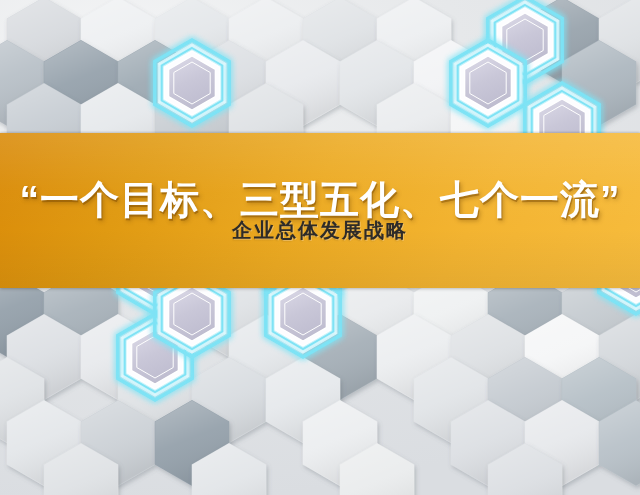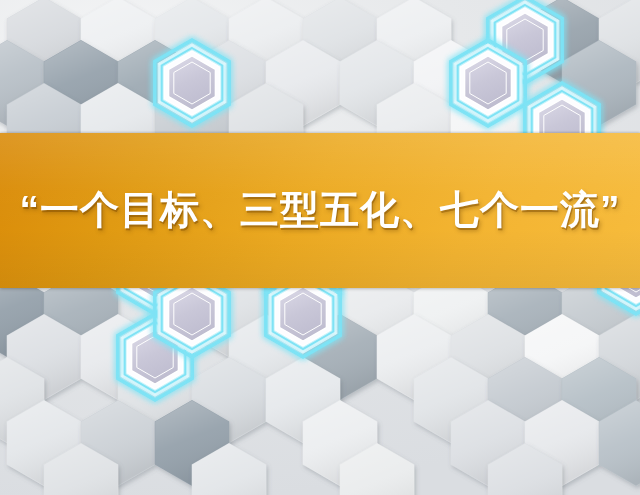--- a/index.html
+++ b/index.html
@@ -309,15 +309,16 @@
           <polygon points="303.00,279.00 333.31,296.50 333.31,331.50 303.00,349.00 272.69,331.50 272.69,296.50" fill="none" stroke="#7fe3f5" stroke-width="2" filter="url(#cyanGlow)"></polygon>
           <polygon points="303.00,282.00 330.71,298.00 330.71,330.00 303.00,346.00 275.29,330.00 275.29,298.00" fill="#fdfdff" stroke="#ffffff" stroke-width="1.2"></polygon>
           <polygon points="303.00,287.00 326.38,300.50 326.38,327.50 303.00,341.00 279.62,327.50 279.62,300.50" fill="url(#coreGrad)" stroke="#ffffff" stroke-width="1.4"></polygon>
           <polygon points="303.00,293.00 321.19,303.50 321.19,324.50 303.00,335.00 284.81,324.50 284.81,303.50" fill="none" stroke="#ffffff" stroke-width="1"></polygon>
         </g>
       </g>
   </svg>
 
   <div id="banner">
     <div id="banner-title">“一个目标、三型五化、七个一流”</div>
+    <div id="banner-subtitle">企业总体发展战略</div>
   </div>
 
 </div>
 
 </body></html>

